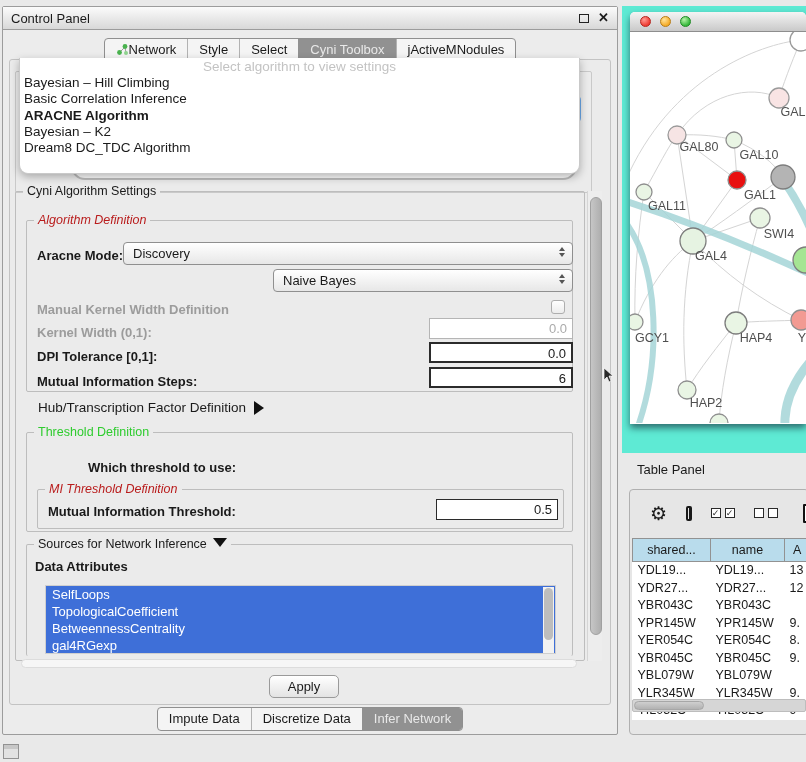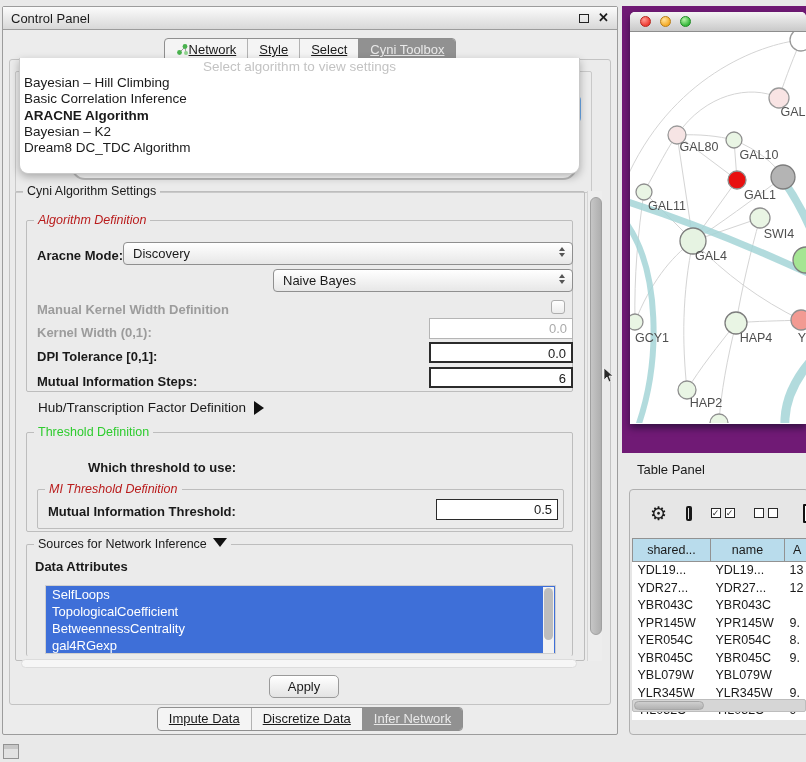--- a/index.html
+++ b/index.html
@@ -12,21 +12,21 @@
   .cp-titlebar { height:23px; background:linear-gradient(#fbfbfb,#d8d8d8);
     border-bottom:1px solid #9c9c9c; display:flex; align-items:center; padding:0 8px; }
   .cp-title { font-size:13px; }
   .cp-winbtns { margin-left:auto; display:flex; align-items:center; gap:9px; }
   .float-btn { width:10px; height:9px; border:1.5px solid #222; background:transparent; }
   .close-btn { font-size:13px; font-weight:bold; line-height:10px; }
 
   .tabs-row { position:absolute; left:0; top:31px; width:100%; display:flex; justify-content:center; }
   .tabbar { display:inline-flex; border:1px solid #8f8f8f; border-radius:4px; overflow:hidden;
     background:#f4f4f4; font-size:13px; }
-  .tab { padding:3px 11px 4px; display:flex; align-items:center; gap:0; white-space:nowrap;text-decoration:underline; }
+  .tab { padding:3px 11px 4px; display:flex; align-items:center; gap:0; white-space:nowrap; }
   .tab + .tab { border-left:1px solid #b2b2b2; }
   .tab.active { background:#919191; color:#e9e9e9; border-left-color:#919191; }
   .tab .ticon { display:inline-flex; }
 
   .inset-panel { position:absolute; left:6px; top:52px; width:602px; height:646px;
     border:1px solid #c3c3c3; border-radius:3px; background:#ebebeb; }
 
   
   .ghost-group { position:absolute; left:12px; top:64px; width:577px; height:122px;
     border:1px solid #c9c9c9; border-radius:2px; }
@@ -92,21 +92,21 @@
   .hscroll-settings { position:absolute; left:18px; top:652px; width:556px; height:9px;
     background:#f6f6f6; border:1px solid #dcdcdc; border-radius:5px; }
 
   .apply-btn { position:absolute; left:266px; top:668px; width:70px; height:23px;
     border:1px solid #9a9a9a; border-radius:5px; background:linear-gradient(#ffffff,#e3e3e3);
     font-size:13px; display:flex; align-items:center; justify-content:center; }
 
   .bottom-tabs-row { position:absolute; left:0; top:700px; width:100%; display:flex; justify-content:center; }
 
   
-  .desktop { position:absolute; left:622px; top:6px; width:184px; height:447px; background:#701a75; }
+  .desktop { position:absolute; left:622px; top:6px; width:184px; height:447px; background:#5eead4; }
   .mac-window { position:absolute; left:8px; top:6px; width:176px; height:412px;
     border-radius:5px 5px 0 0; box-shadow:0 4px 7px rgba(5,10,30,.55); overflow:hidden; background:#fff; }
   .mac-titlebar { height:20px; background:linear-gradient(#f4f4f4,#c9c9c9);
     border-bottom:1px solid #8e8e8e; display:flex; align-items:center; padding-left:10px; gap:9px; }
   .light { width:11px; height:11px; border-radius:50%; }
   .light.red { background:radial-gradient(circle at 35% 30%, #ff9a93, #ee3b32 70%); border:1px solid #b5241d; }
   .light.yellow { background:radial-gradient(circle at 35% 30%, #ffe39a, #f5ab27 70%); border:1px solid #b77c14; }
   .light.green { background:radial-gradient(circle at 35% 30%, #b7f3a9, #37b83c 70%); border:1px solid #1f8a24; }
   .net-canvas { width:176px; height:391px; background:#fff; }
   .net-canvas svg text { font-family:"Liberation Sans",sans-serif; font-size:12.5px; fill:#4f4f4f; }
@@ -170,20 +170,23 @@
           <span>Network</span>
         </div>
         <div class="tab">
           <span>Style</span>
         </div>
         <div class="tab">
           <span>Select</span>
         </div>
         <div class="tab active">
           <span>Cyni Toolbox</span>
+        </div>
+        <div class="tab">
+          <span>jActiveMNodules</span>
         </div>
       </div>
   </div>
 
   <div class="inset-panel"></div>
 
   <div class="ghost-group"></div>
   <div class="ghost-combo">galFiltered.sif default node</div>
   <div class="ghost-focus"></div>
 

